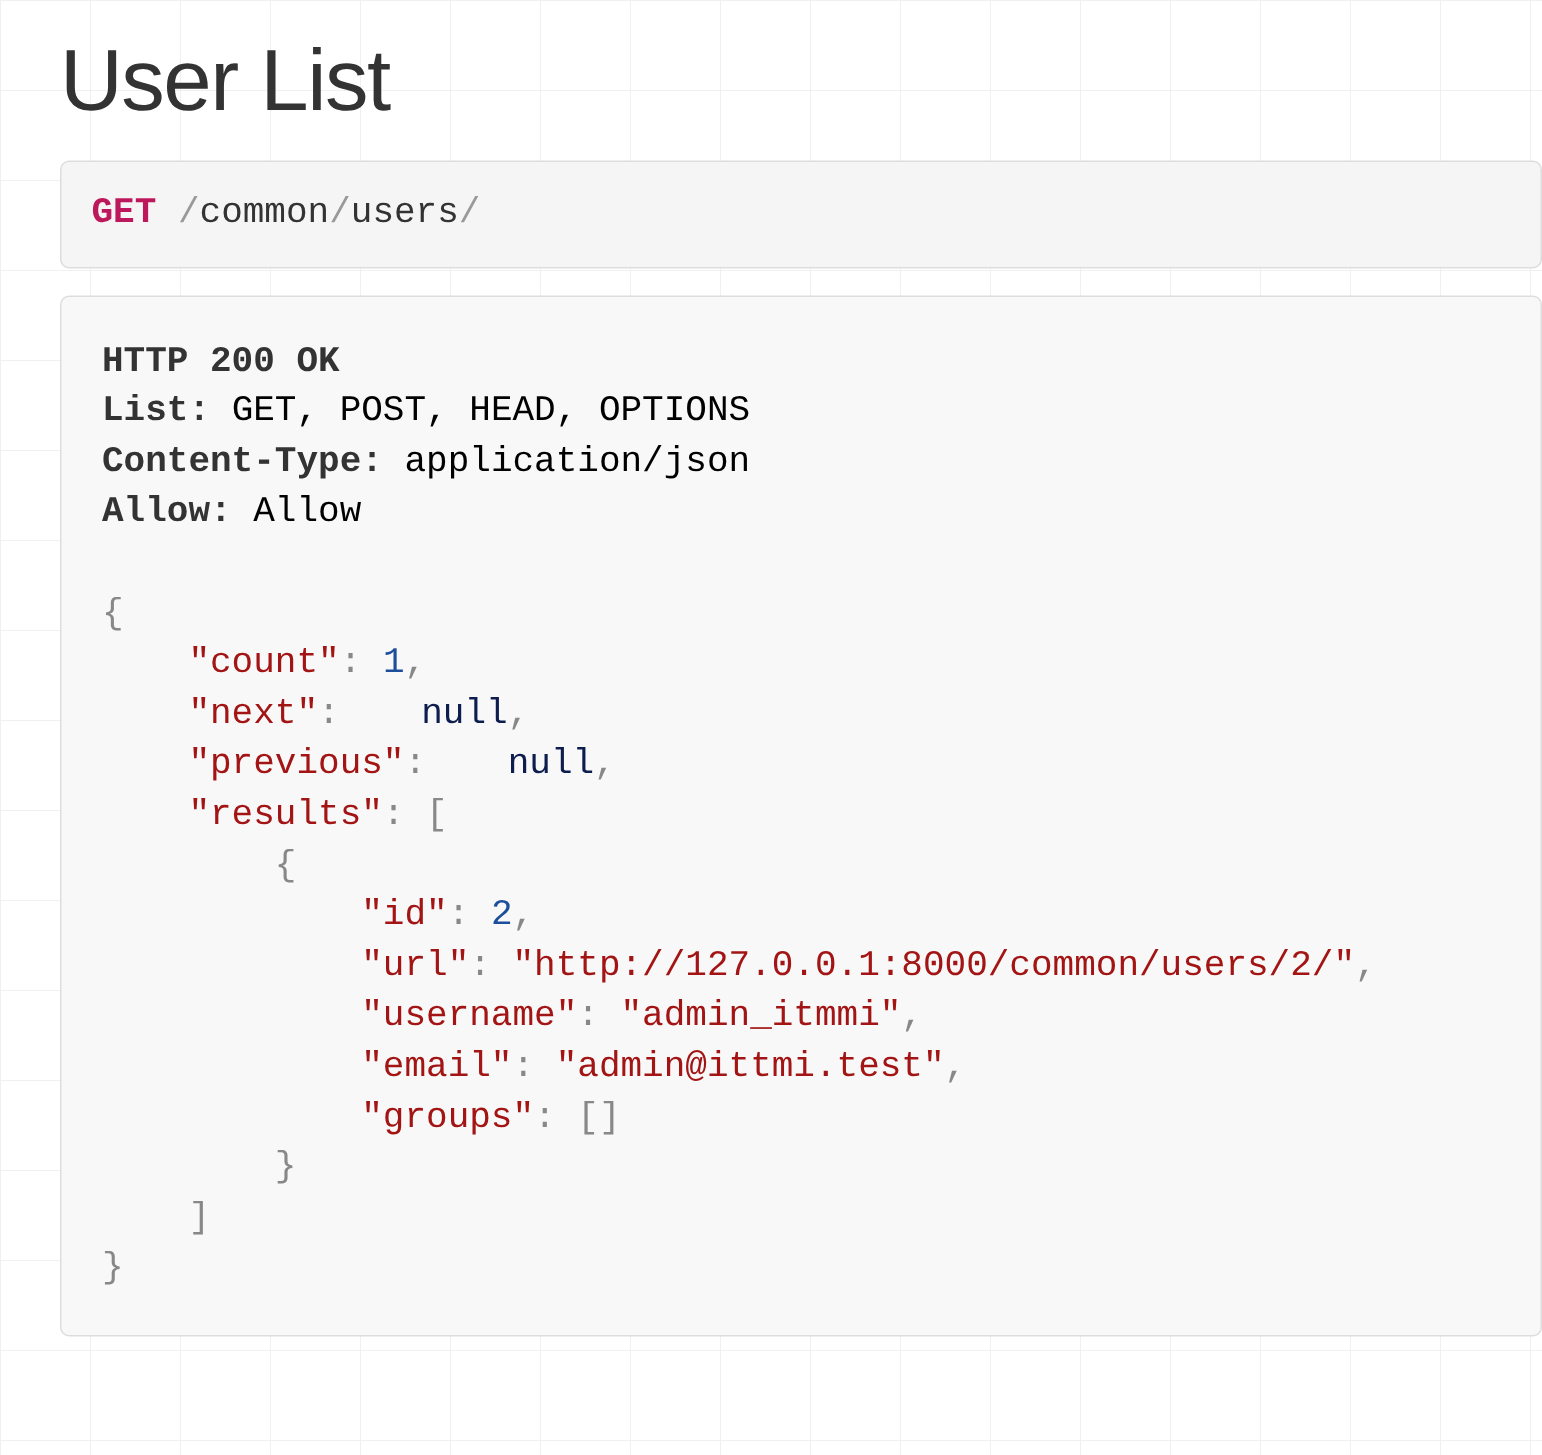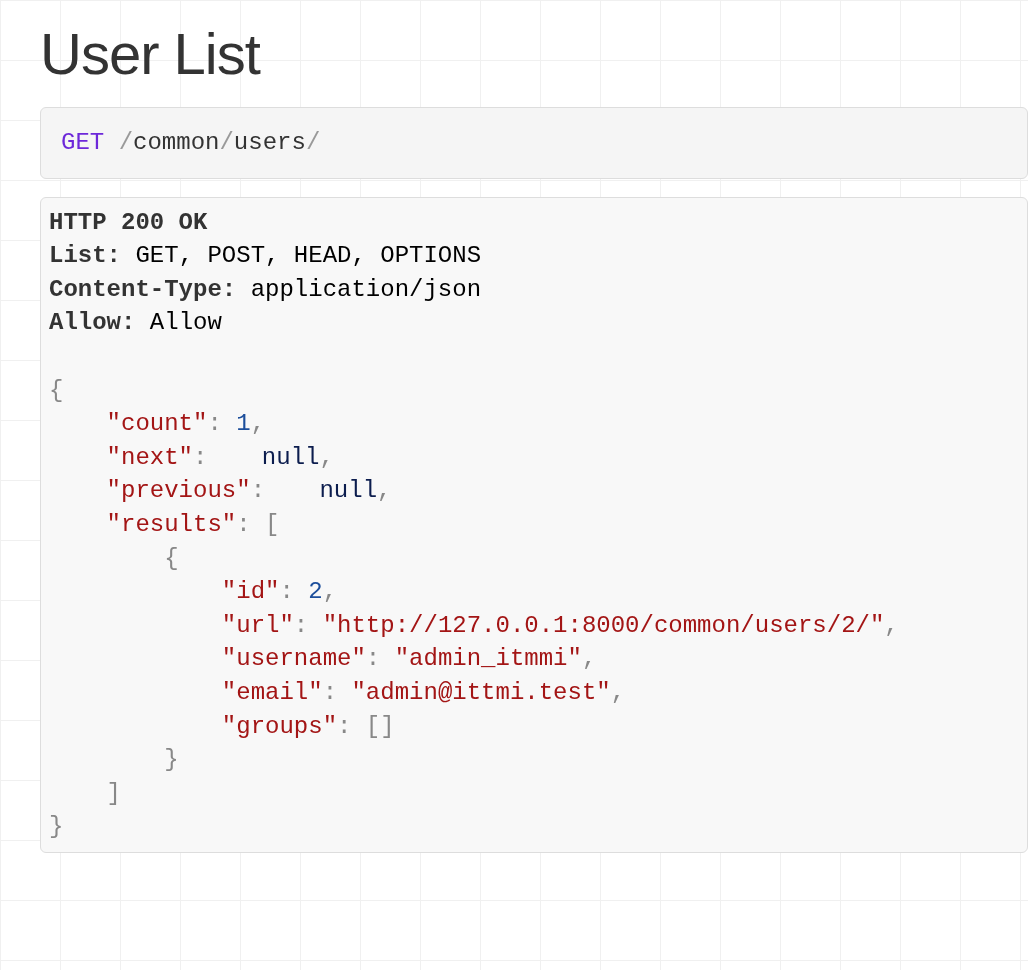--- a/index.html
+++ b/index.html
@@ -26,35 +26,35 @@
       background: #f5f5f5;
       border: 1px solid #ddd;
       border-radius: 6px;
       padding: 18px 20px;
       margin-bottom: 18px;
       font-family: "SF Mono", Menlo, Monaco, Consolas, "Courier New", monospace;
       font-size: 24px;
       line-height: 1.4;
     }
     .request-method {
-      font-weight: 400;
-      color: #6d28d9;
+      font-weight: 700;
+      color: #be185d;
       text-align: right;
     }
     .request-path {
       color: #333;
     }
     .request-slash {
       color: #999;
     }
     .response-box {
       background: #f8f8f8;
       border: 1px solid #ddd;
       border-radius: 6px;
-      padding: 8px;
+      padding: 27px;
       font-family: "SF Mono", Menlo, Monaco, Consolas, "Courier New", monospace;
       font-size: 24px;
       line-height: 1.4;
     }
     .bold { font-weight: 700; color: #333; }
     .header-val { color: #000000; }
     .json-key { color: #a31515; }
     .json-string { color: #a31515; }
     .json-number { color: #1c4e9b; }
     .json-null { color: #0c1d4e; font-weight: 500; margin-left: 40px; }

